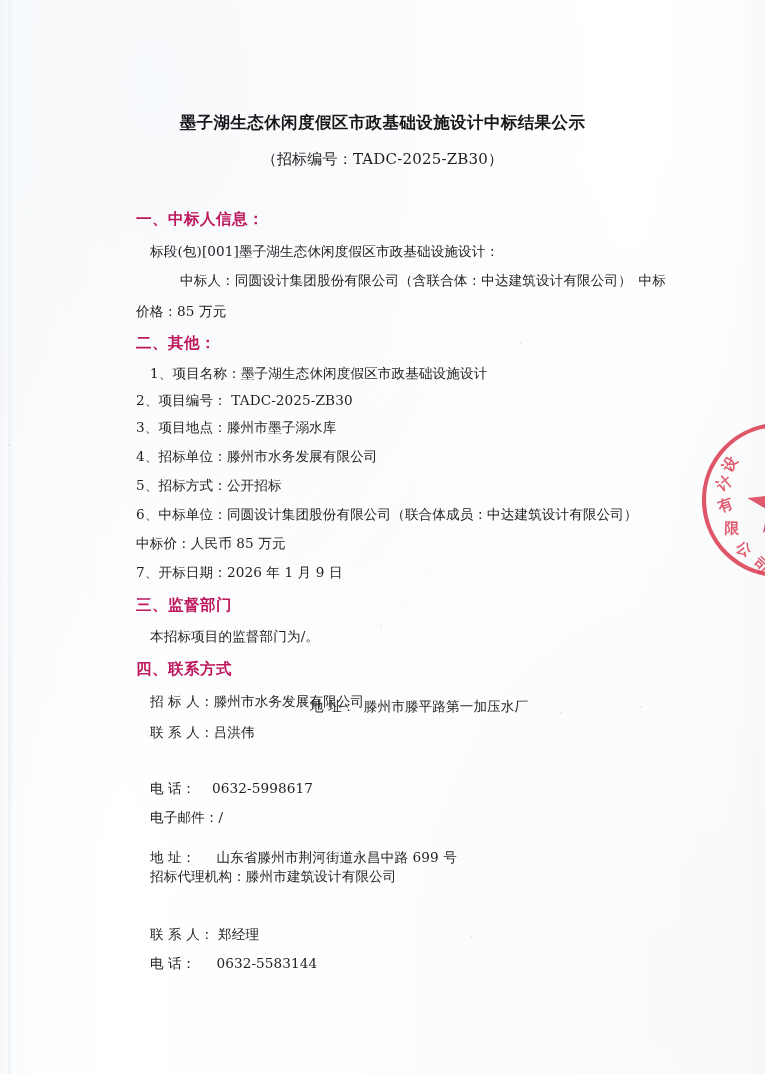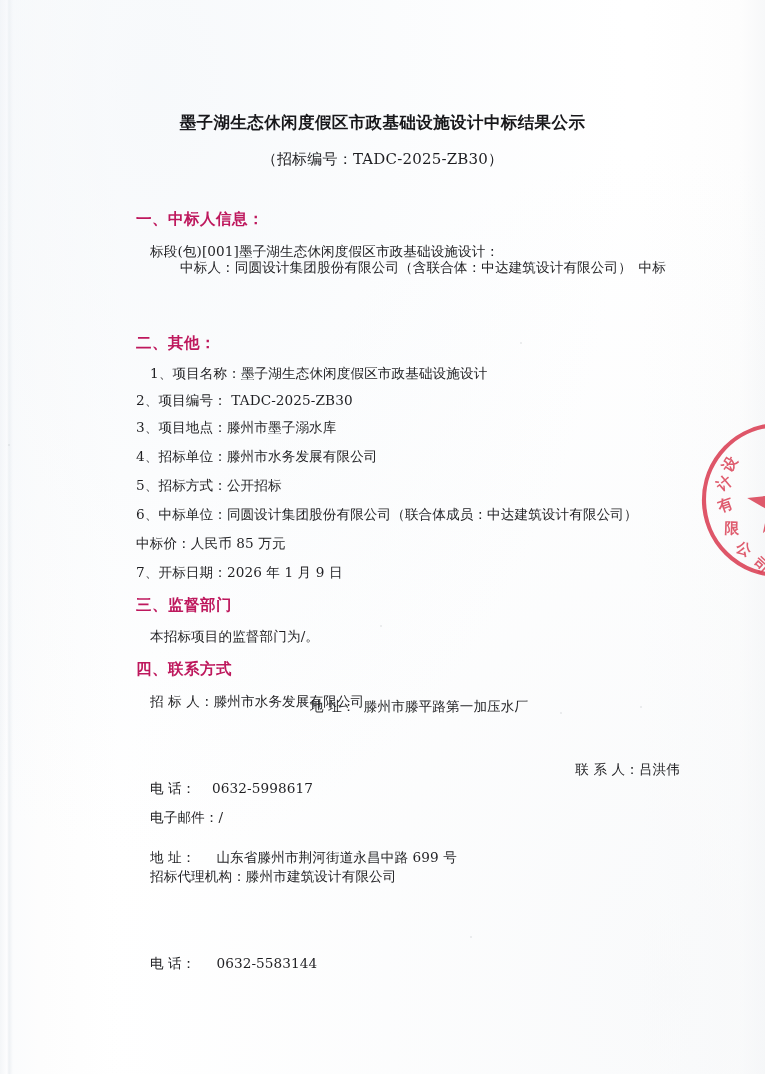--- a/index.html
+++ b/index.html
@@ -128,24 +128,25 @@
 <span class="fleck" style="left:380px; top:625px; width:2px; height:2px;"></span>
 <span class="fleck" style="left:520px; top:342px; width:2px; height:2px;"></span>
 
 <div id="content">
 
   <div class="title">墨子湖生态休闲度假区市政基础设施设计中标结果公示</div>
   <div class="subtitle">（招标编号：TADC-2025-ZB30）</div>
 
   <div class="blk h2" style="top:209px;">一、中标人信息：</div>
   <div class="blk ln ind1" style="top:245px;">标段(包)[001]墨子湖生态休闲度假区市政基础设施设计：</div>
-  <div class="blk winner-line" style="top:261px;">
+  <div class="blk winner-line" style="top:274px;">
     <span class="ln">中标人：同圆设计集团股份有限公司（含联合体：中达建筑设计有限公司）</span>
     <span class="ln">中标</span>
   </div>
+  <div class="blk ln" style="top:305px;">价格：85 万元</div>
 
   <div class="blk h2" style="top:333px;">二、其他：</div>
   <div class="blk ln ind1" style="top:367px;">1、项目名称：墨子湖生态休闲度假区市政基础设施设计</div>
   <div class="blk ln" style="top:394px;">2、项目编号： TADC-2025-ZB30</div>
   <div class="blk ln" style="top:421px;">3、项目地点：滕州市墨子溺水库</div>
   <div class="blk ln" style="top:450px;">4、招标单位：滕州市水务发展有限公司</div>
   <div class="blk ln" style="top:479px;">5、招标方式：公开招标</div>
   <div class="blk ln" style="top:508px;">6、中标单位：同圆设计集团股份有限公司（联合体成员：中达建筑设计有限公司）</div>
   <div class="blk ln" style="top:537px;">中标价：人民币 85 万元</div>
   <div class="blk ln" style="top:566px;">7、开标日期：2026 年 1 月 9 日</div>
@@ -154,35 +155,38 @@
   <div class="blk h2" style="top:595px;">三、监督部门</div>
 
   <div class="blk h2" style="top:659px;">四、联系方式</div>
 
   <div class="blk ln ind1" style="top:695px;">
     <span class="lbl-sp">招  标  人：</span><span>滕州市水务发展有限公司</span>
   </div>
   <div class="blk ln ind1" style="top:700px;text-align:center;">
     <span class="lbl-sp">地      址：</span><span>滕州市滕平路第一加压水厂</span>
   </div>
-  <div class="blk ln ind1" style="top:763px;text-align:right;">
+  <div class="blk ln ind1" style="top:726px;">
     <span class="lbl-sp">联  系  人：</span><span>吕洪伟</span>
   </div>
   <div class="blk ln ind1" style="top:782px;">
     <span class="lbl-sp">电      话：</span><span>0632-5998617</span>
   </div>
   <div class="blk ln ind1" style="top:811px;">
     <span>电子邮件：</span><span>/</span>
   </div>
 
   <div class="blk ln ind1" style="top:870px;">
     <span>招标代理机构：</span><span>滕州市建筑设计有限公司</span>
   </div>
   <div class="blk ln ind1" style="top:851px;">
     <span class="lbl-sp">地      址：</span><span> 山东省滕州市荆河街道永昌中路 699 号</span>
+  </div>
+  <div class="blk ln ind1" style="top:928px;">
+    <span class="lbl-sp">联  系  人：</span><span> 郑经理</span>
   </div>
   <div class="blk ln ind1" style="top:957px;">
     <span class="lbl-sp">电      话：</span><span> 0632-5583144</span>
   </div>
 
 </div>
 
 <svg id="seal" viewBox="0 0 160 160">
   <g transform="rotate(-6 80 80)">
     <circle cx="80" cy="80" r="75" fill="none" stroke="#d8344a" stroke-width="4.2" opacity=".9"></circle>

